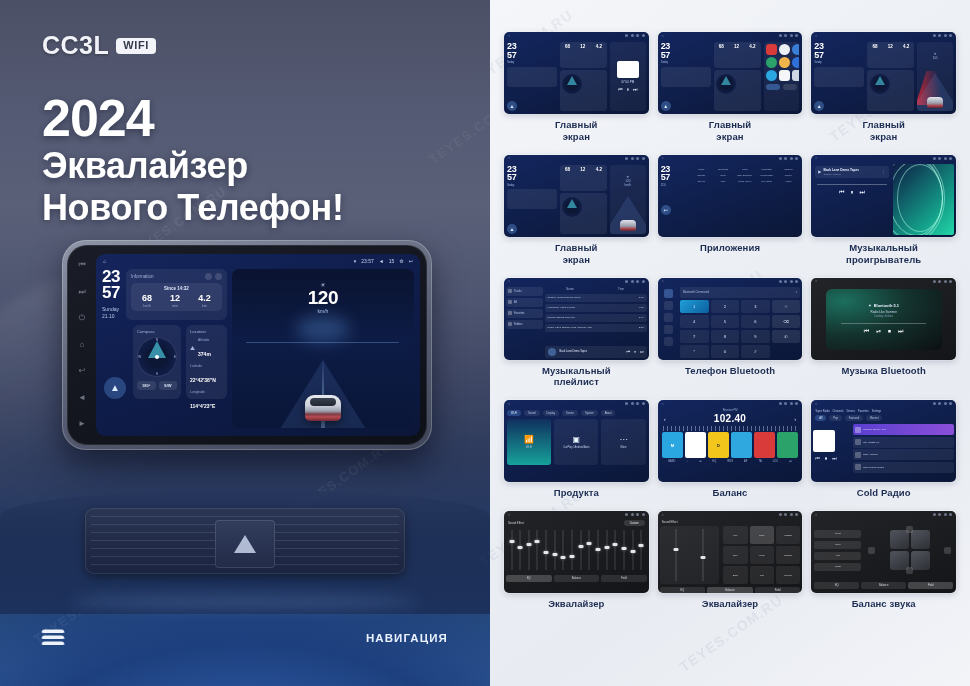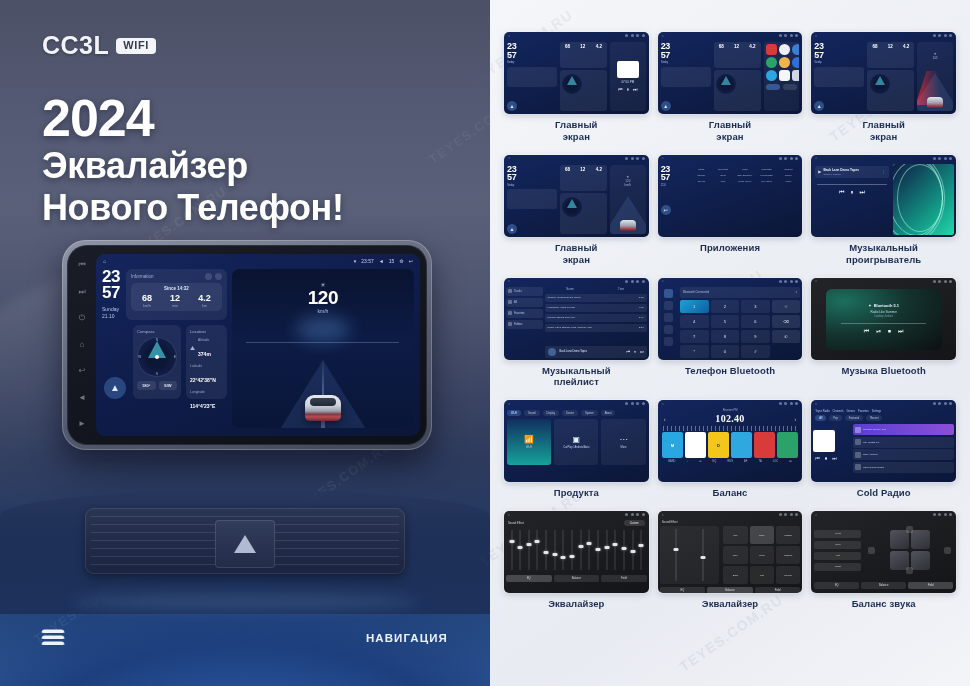--- a/index.html
+++ b/index.html
@@ -320,21 +320,21 @@
   .st-chip{background:rgba(255,255,255,.08);border-radius:6px;padding:1.5px 4px;
     color:#b9c8e6;font-size:2.6px;white-space:nowrap;}
   .st-chip.on{background:rgba(90,150,230,.3);color:#e6f0ff;}
   .st-panels{display:flex;gap:3px;height:46px;}
   .st-p{flex:1;border-radius:3px;background:rgba(255,255,255,.06);
     display:flex;flex-direction:column;align-items:center;justify-content:center;color:#c3d1ee;font-size:2.6px;gap:2px;}
   .st-p.gr{background:linear-gradient(180deg,#10305f,#16a29a);}
   .st-pic{font-size:8px;color:#e6f0ff;}
 
   
-  .rd-head{display:flex;align-items:center;justify-content:space-between;padding:1px 4px;color:#cfdcf7;font-family:Liberation Serif, serif;}
+  .rd-head{display:flex;align-items:center;justify-content:space-between;padding:1px 4px;color:#cfdcf7;}
   .rd-freq{color:#fff;font-size:10px;font-weight:700;letter-spacing:.3px;}
   .rd-band{color:#9fb2d8;font-size:2.6px;text-align:center;}
   .rd-scale{height:5px;margin:1px 3px;background:
     repeating-linear-gradient(90deg,rgba(190,212,250,.45) 0 1px,transparent 1px 4px);}
   .rd-tiles{display:flex;gap:1.5px;padding:0 2px;height:26px;}
   .rd-t{flex:1;border-radius:2px;display:flex;align-items:center;justify-content:center;
     color:#fff;font-size:4px;font-weight:700;}
   .rd-bot{display:flex;justify-content:space-around;padding:2px 3px 0;color:#9fb2d8;font-size:2.6px;}
 
   

